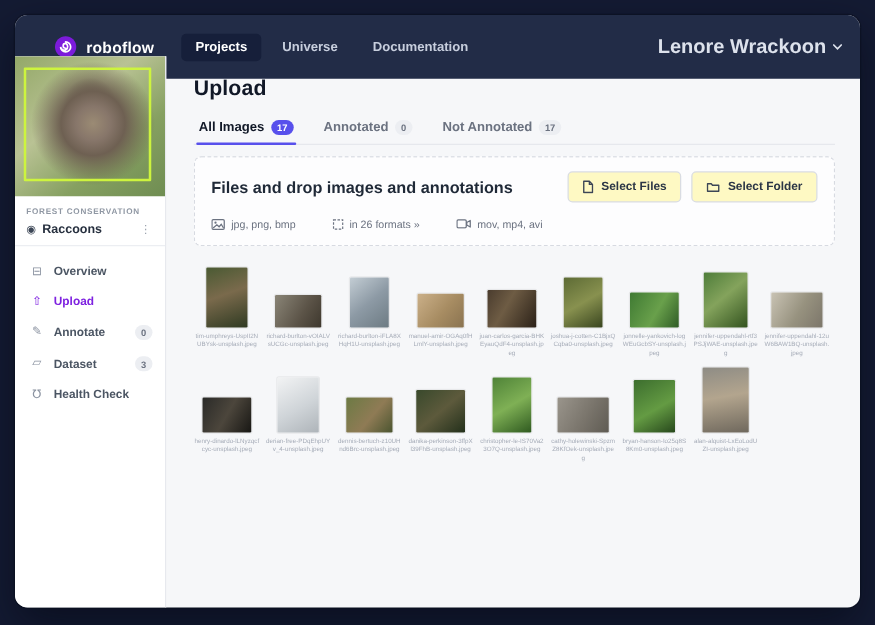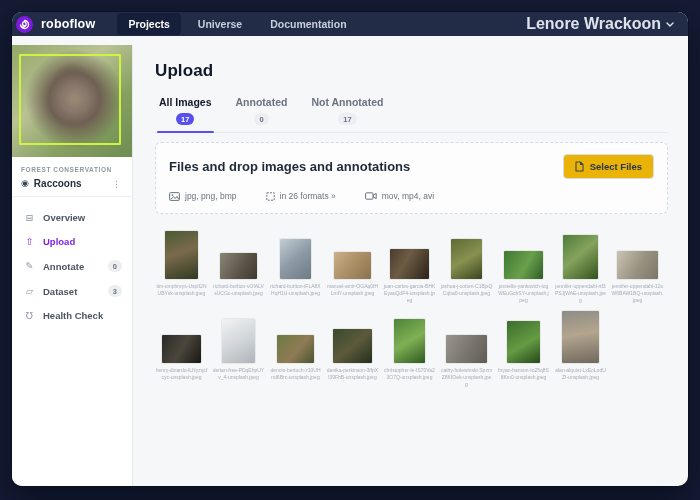--- a/index.html
+++ b/index.html
@@ -9,22 +9,22 @@
     background:#141b33;
     position:relative; overflow:hidden;
   }
   .window {
     position:absolute; left:12px; top:12px; right:12px; bottom:14px;
     background:#f6f7f9; border-radius:10px; overflow:hidden;
     box-shadow:0 0 0 1px rgba(10,14,30,.55), 0 14px 34px rgba(5,8,20,.6);
   }
   
   .topnav {
-    height:24px; background:#222c47; display:flex; align-items:center;
-    padding:0 14px 0 4px; gap:8px;
+    height:51px; background:#222c47; display:flex; align-items:center;
+    padding:0 14px 0 32px; gap:8px;
   }
   .logo-mark {
     width:17px; height:17px; border-radius:50%; background:#7c1bdb;
     display:flex; align-items:center; justify-content:center; flex:0 0 auto;
   }
   .logo-mark svg { display:block; }
   .logo-text { color:#fff; font-size:12.5px; font-weight:bold; letter-spacing:.2px; margin-right:14px; }
   .nav-link {
     color:#c7cedd; font-size:10.5px; font-weight:600; padding:5px 11px;
     border-radius:4px; cursor:pointer; margin-right:6px;
@@ -72,36 +72,36 @@
   .main-header { display:flex; align-items:flex-start; justify-content:space-between; }
   .page-title { font-size:17px; font-weight:bold; color:#111827; letter-spacing:.1px; }
   .finish-btn {
     display:flex; align-items:center; gap:6px; background:#1fefc3; color:#0d3050;
     border:none; border-radius:4px; padding:7px 13px; font-size:10.5px; font-weight:bold;
     font-family:inherit; cursor:pointer; box-shadow:0 1px 2px rgba(13,48,80,.18);
   }
   .finish-btn svg { display:block; }
   
   .tabs { display:flex; gap:20px; margin-top:11px; border-bottom:1px solid #e6e8ed; padding:0 2px; }
-  .tab { display:flex; align-items:center; gap:5px; padding:4px 2px 7px 2px; cursor:pointer; position:relative;flex-direction:column; }
+  .tab { display:flex; align-items:center; gap:5px; padding:4px 2px 7px 2px; cursor:pointer; position:relative; }
   .tab .tlabel { font-size:10.5px; font-weight:600; color:#6b7280; }
   .tab .pill { font-size:7.5px; }
   .tab.active .tlabel { color:#111827; font-weight:bold; }
   .tab.active .pill { background:#5850ec; color:#fff; }
   .tab.active::after { content:""; position:absolute; left:0; right:0; bottom:-1px; height:2px; background:#5850ec; border-radius:2px; }
   
   .dropzone {
     margin-top:9px; background:#fdfdfe; border:1px dashed #d7dae1; border-radius:6px;
     padding:11px 13px 12px 13px;
   }
   .dz-top { display:flex; align-items:center; justify-content:space-between; }
   .dz-title { font-size:13px; font-weight:bold; color:#1f2937; }
   .dz-buttons { display:flex; gap:8px; }
   .dz-btn {
-    display:flex; align-items:center; gap:6px; background:#eab308; border:1px solid #d9dce2;
+    display:flex; align-items:center; gap:6px; background:#fef9c3; border:1px solid #d9dce2;
     border-radius:4px; padding:6px 11px; font-size:9.5px; font-weight:bold; color:#2b3646;
     font-family:inherit; cursor:pointer;
   }
   .dz-btn svg { display:block; }
   .dz-formats { display:flex; align-items:center; gap:29px; margin-top:12px; }
   .fmt { display:flex; align-items:center; gap:5px; color:#6b7280; font-size:8.5px; }
   .fmt svg { display:block; }
   
   .grid { margin-top:15px; }
   .grid-row { display:flex; gap:4px; margin-bottom:8px; }
@@ -214,20 +214,26 @@
 
     <div class="dropzone">
       <div class="dz-top">
         <div class="dz-title">Files and drop images and annotations</div>
         <div class="dz-buttons">
           <button class="dz-btn">
             <svg width="9" height="11" viewBox="0 0 9 11">
                 <path d="M1 1 h4.5 L8 3.5 V10 H1 Z M5.5 1 V3.5 H8" fill="none" stroke="#3c4656" stroke-width="1.1" stroke-linejoin="round"></path>
               </svg>
             <span>Select Files</span>
+          </button>
+          <button class="dz-btn">
+            <svg width="11" height="9" viewBox="0 0 11 9">
+                <path d="M1 2 h3 l1 1.2 h5 V8 H1 Z" fill="none" stroke="#3c4656" stroke-width="1.1" stroke-linejoin="round"></path>
+              </svg>
+            <span>Select Folder</span>
           </button>
         </div>
       </div>
       <div class="dz-formats">
         <span class="fmt">
           <svg width="11" height="9" viewBox="0 0 11 9">
               <rect x="0.6" y="0.6" width="9.8" height="7.8" rx="1" fill="none" stroke="#6b7280" stroke-width="1"></rect>
               <circle cx="3.4" cy="3.1" r="0.9" fill="#6b7280"></circle>
               <path d="M1.5 7.4 L4.5 4.8 L6.3 6.4 L8 4.4 L9.8 7.4" fill="none" stroke="#6b7280" stroke-width="1"></path>
             </svg>

